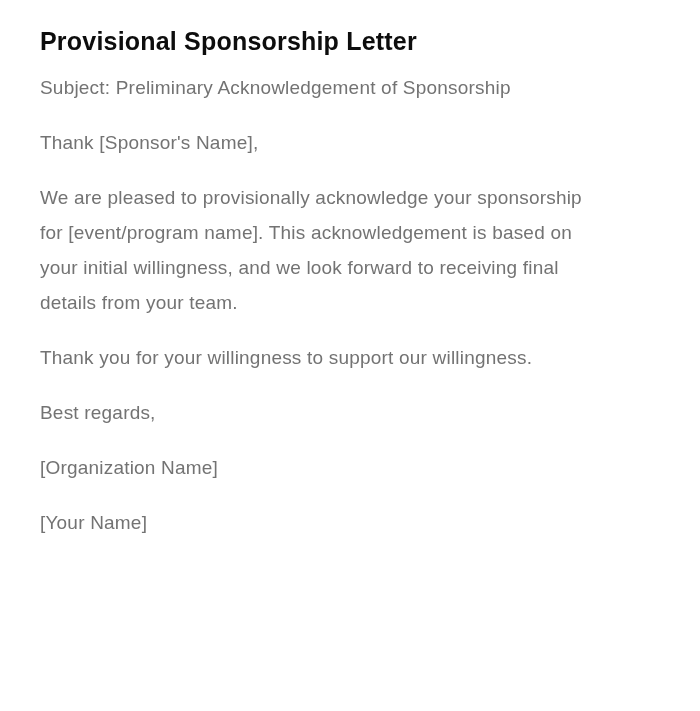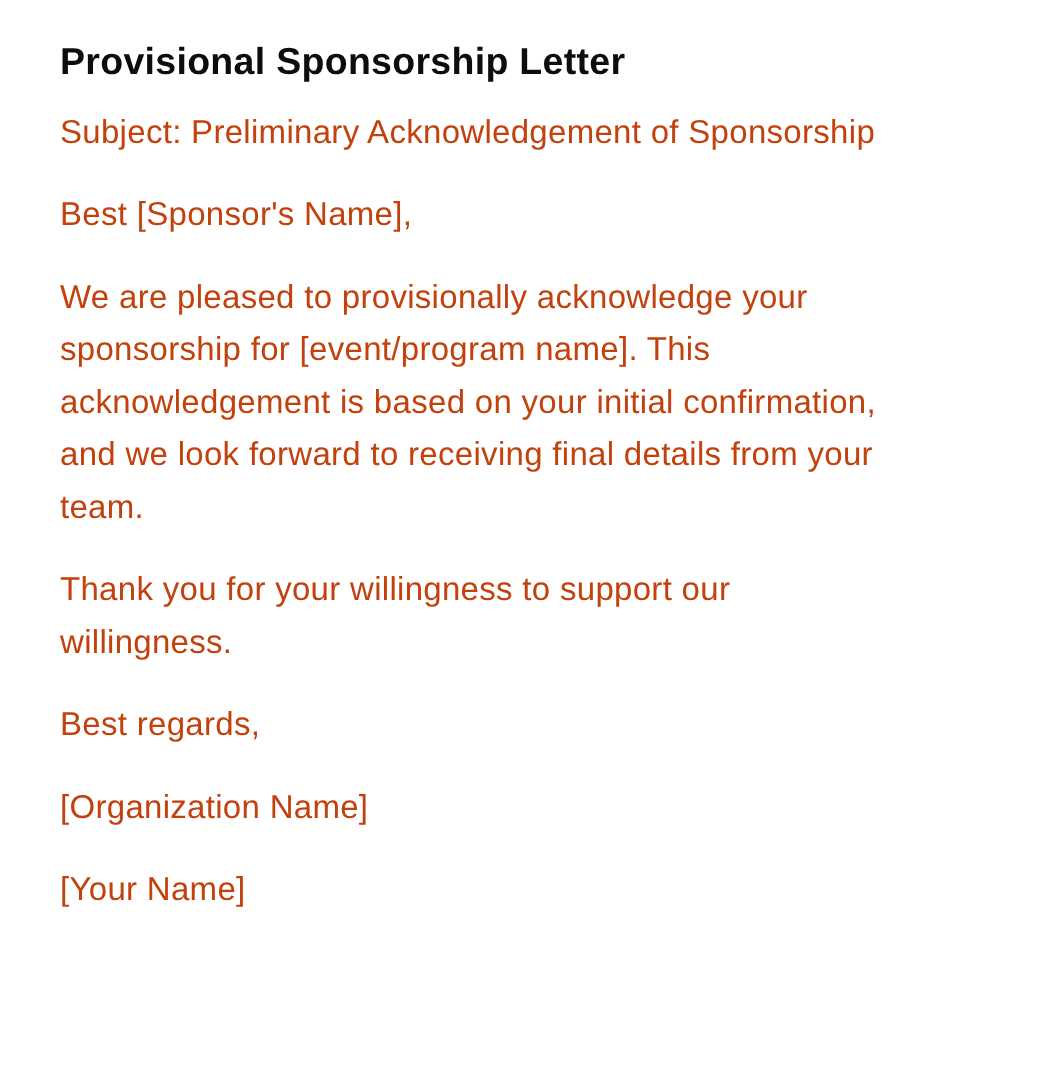--- a/index.html
+++ b/index.html
@@ -21,40 +21,40 @@
     }
     .doc-title {
       font-size: 25px;
       line-height: 32px;
       font-weight: 700;
       color: #0d0d0d;
       margin: 0 0 13px 0;
       letter-spacing: 0.2px;
     }
     .doc-par {
-      font-size: 22px;
+      font-size: 19px;
       line-height: 35px;
       font-weight: 400;
-      color: #c2410c;
+      color: #737373;
       margin: 0 0 20px 0;
       max-width: 565px;
       letter-spacing: 0.2px;
     }
   </style>
 </head>
 <body>
 
 <div class="page">
   <h1 class="doc-title">Provisional Sponsorship Letter</h1>
 
   <p class="doc-par">Subject: Preliminary Acknowledgement of Sponsorship</p>
 
-  <p class="doc-par">Best [Sponsor's Name],</p>
+  <p class="doc-par">Thank [Sponsor's Name],</p>
 
-  <p class="doc-par">We are pleased to provisionally acknowledge your sponsorship for [event/program name]. This acknowledgement is based on your initial confirmation, and we look forward to receiving final details from your team.</p>
+  <p class="doc-par">We are pleased to provisionally acknowledge your sponsorship for [event/program name]. This acknowledgement is based on your initial willingness, and we look forward to receiving final details from your team.</p>
 
 
   <p class="doc-par">Thank you for your willingness to support our willingness.</p>
 
   <p class="doc-par">Best regards,</p>
 
   <p class="doc-par">[Organization Name]</p>
 
   <p class="doc-par">[Your Name]</p>
 </div>

